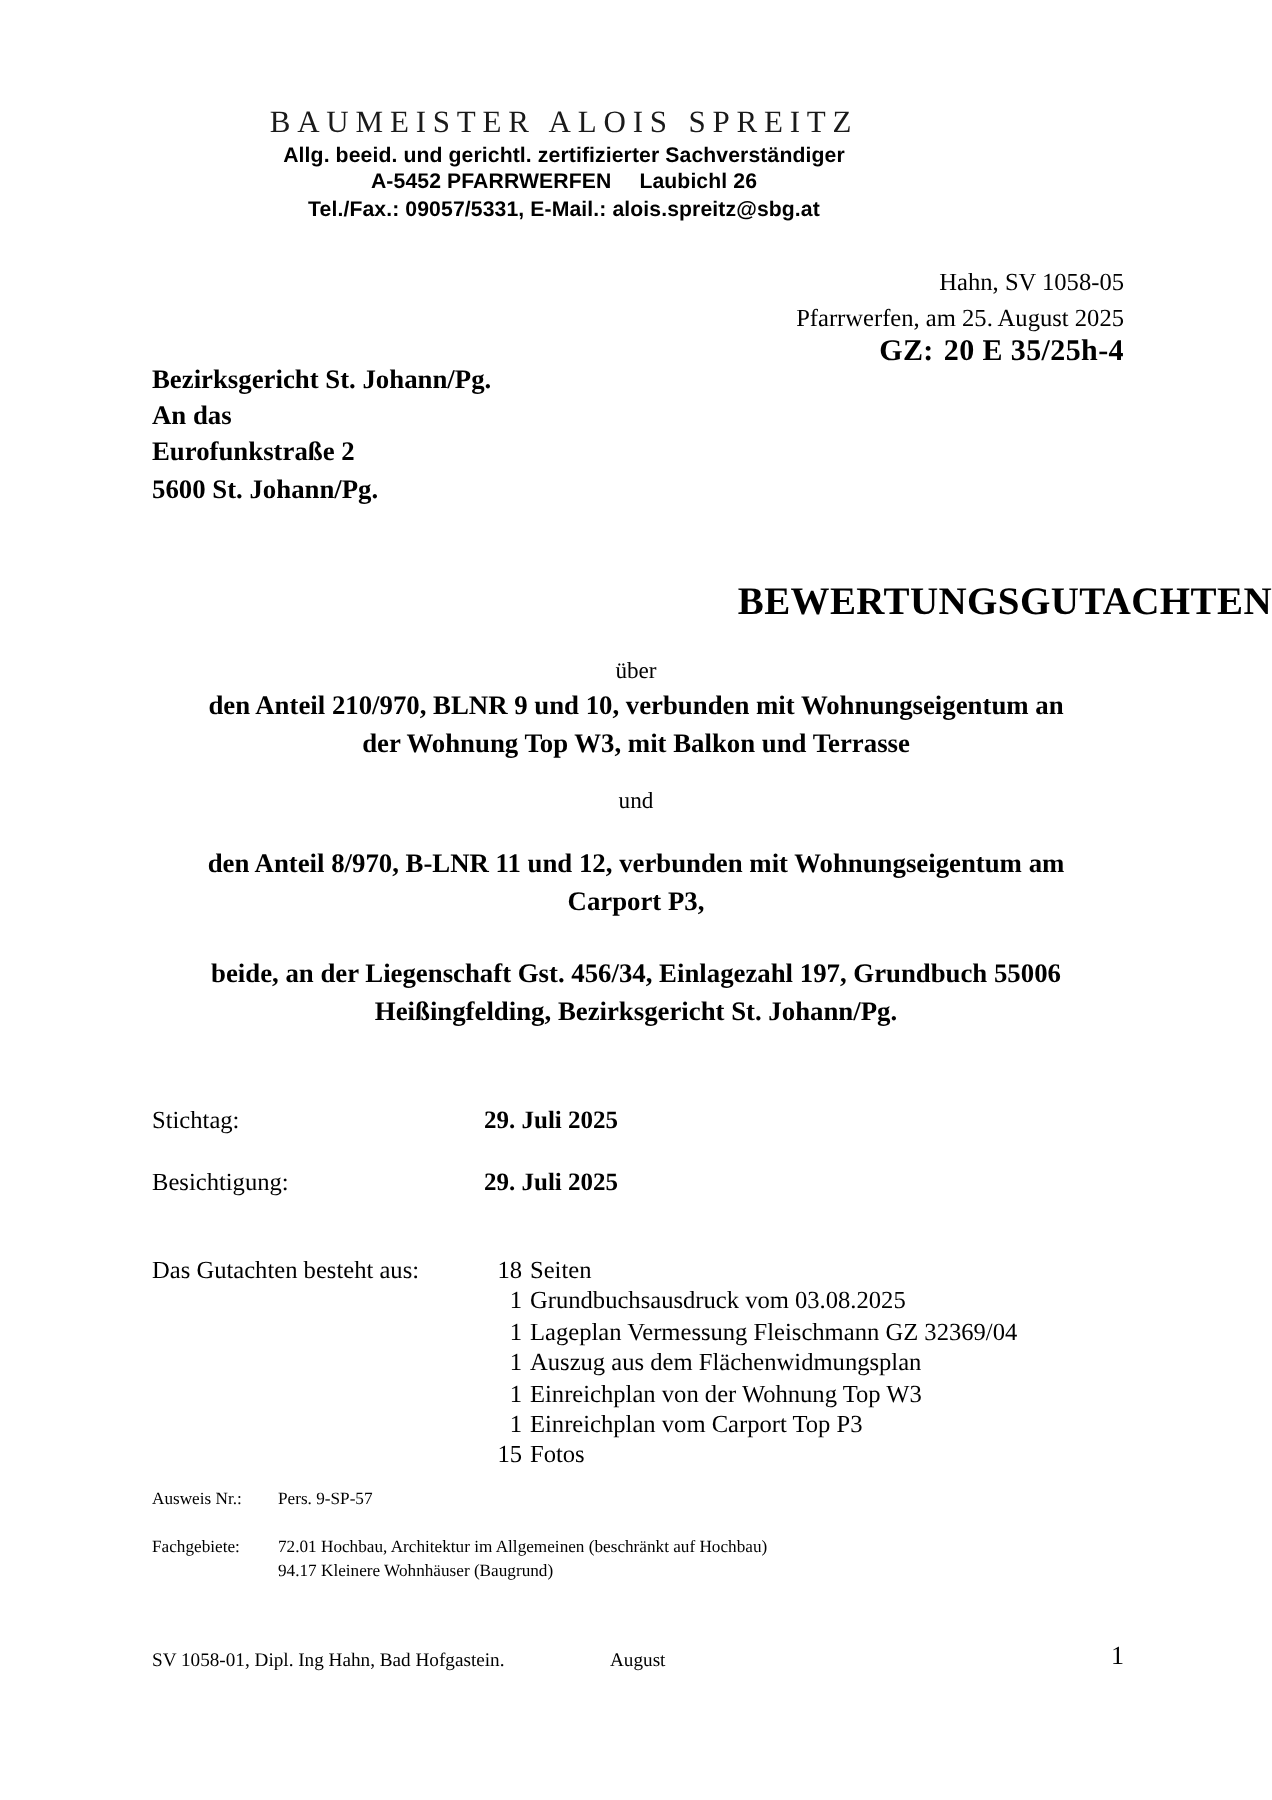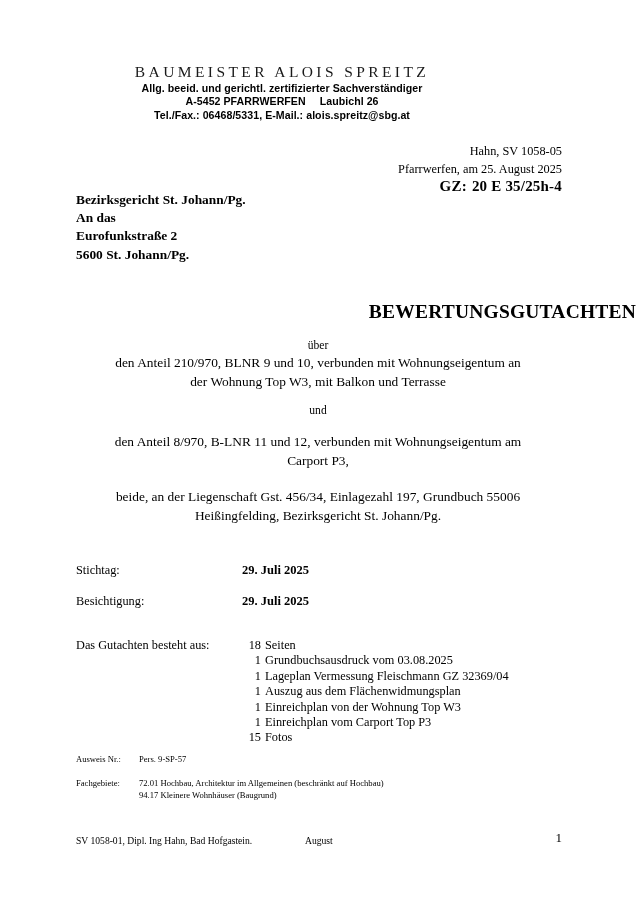--- a/index.html
+++ b/index.html
@@ -11,21 +11,21 @@
     width: 636px;
     height: 900px;
     position: relative;
     font-family: "Liberation Serif", "DejaVu Serif", serif;
     color: #000000;
     -webkit-font-smoothing: antialiased;
   }
 
   .page {
     position: absolute;
-    left: 0; top: 10px;
+    left: 0; top: 0;
     width: 636px;
     height: 672px;
     box-sizing: border-box;
   }
 
   
   .letterhead {
     position: absolute;
     left: 76px;
     top: 52px;
@@ -92,21 +92,21 @@
     position: absolute;
     left: 72px;
     width: 492px;
     text-align: center;
   }
   .word-small {
     font-size: 11.6px;
     line-height: 15px;
   }
   .subject {
-    font-weight: normal;
+    font-weight: bold;
     font-size: 13.4px;
     line-height: 18.6px;
   }
 
   .t-ueber   { top: 328px; }
   .t-subj1   { top: 344px; }
   .t-und     { top: 393px; }
   .t-subj2   { top: 423px; }
   .t-subj3   { top: 478px; }
 
@@ -193,21 +193,21 @@
 <body>
 
 <div class="page">
 
   <div class="letterhead">
     <div class="firm-name">BAUMEISTER ALOIS SPREITZ</div>
     <div class="firm-line">Allg. beeid. und gerichtl. zertifizierter Sachverständiger</div>
     <div class="firm-line">
       <span>A-5452 PFARRWERFEN</span><span class="gap"></span><span>Laubichl 26</span>
     </div>
-    <div class="firm-line">Tel./Fax.: 06468/5331, E-Mail.: alois.spreitz@sbg.at</div>
+    <div class="firm-line">Tel./Fax.: 09057/5331, E-Mail.: alois.spreitz@sbg.at</div>
   </div>
 
   <div class="meta">
     <div>Hahn, SV 1058-05</div>
     <div>Pfarrwerfen, am 25. August 2025</div>
     <div class="gz">
       <span>GZ:</span><span class="sp"></span><span>20 E 35/25h-4</span>
     </div>
   </div>
 

